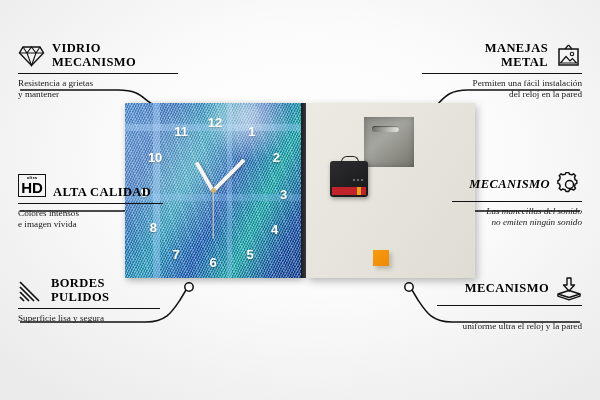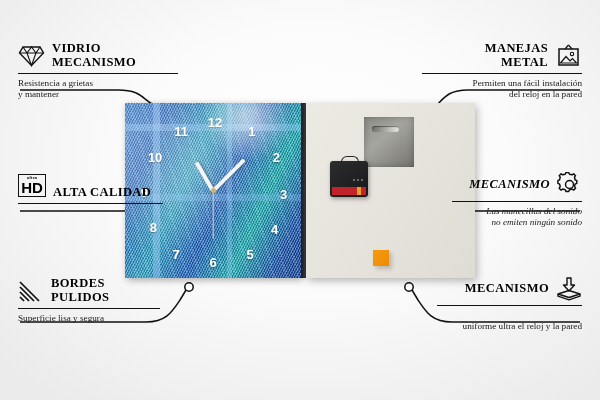--- a/index.html
+++ b/index.html
@@ -199,20 +199,24 @@
           <span class="u">ultra</span>
           <span class="h">HD</span>
         </span>
       </span>
       <span class="co-title">
         <br>
         <span>ALTA CALIDAD</span>
       </span>
     </div>
     <div class="co-rule"></div>
+    <div class="co-desc">
+      <span>Colores intensos</span><br>
+      <span>e imagen vívida</span>
+    </div>
   </div>
 
   <div class="callout co-right" style="left:422px;top:42px;width:160px;">
     <div class="co-head">
       <span class="co-title">
         <span>MANEJAS</span><br>
         <span>METAL</span>
       </span>
       <span class="ico">
         <svg width="27" height="23" viewBox="0 0 27 23">

